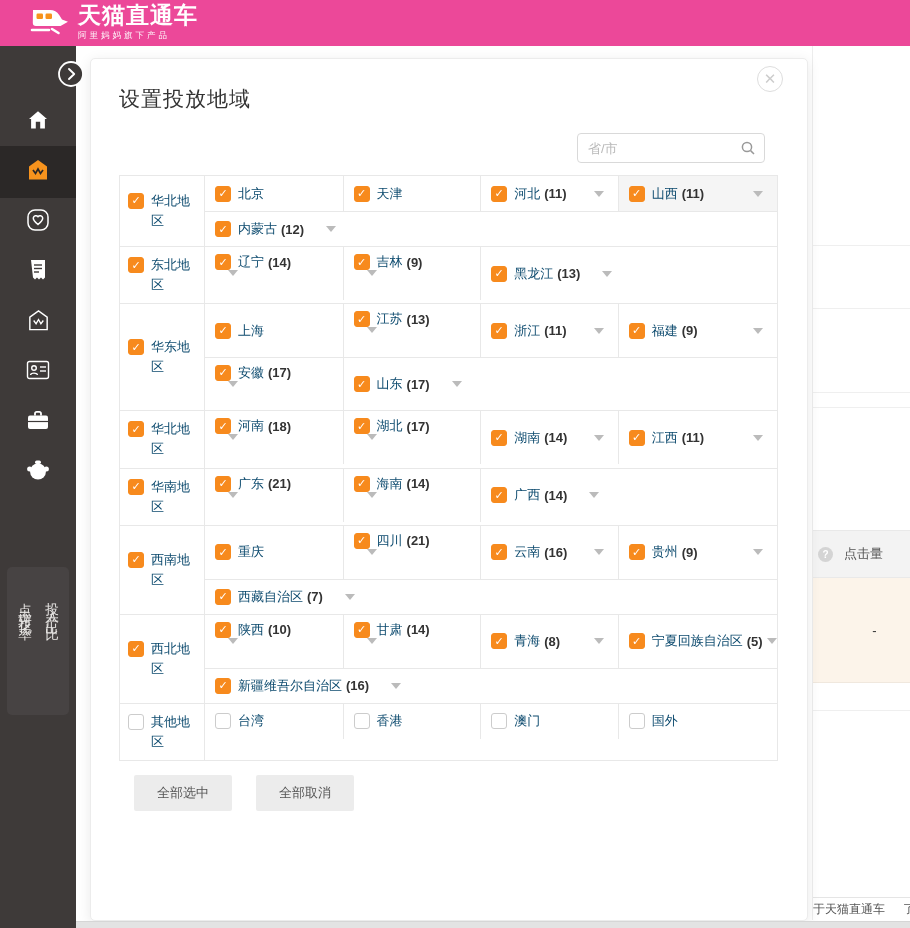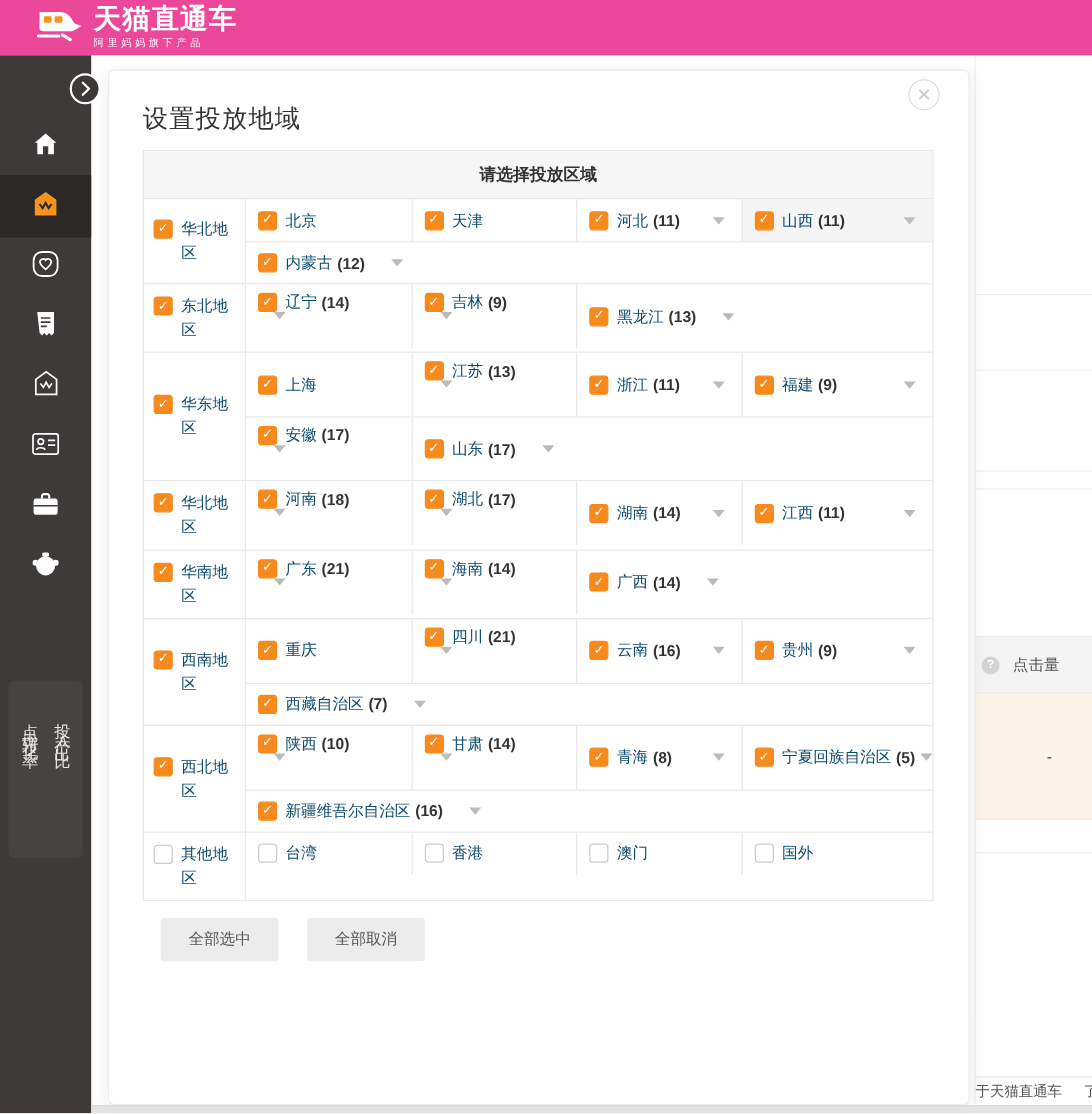--- a/index.html
+++ b/index.html
@@ -213,23 +213,31 @@
     <span class="bg-foot" style="left:903px">了</span>
   </div>
 
   <div class="modal">
     <span class="modal-close">✕</span>
 
     <div class="mcontent">
       <div class="m-title">设置投放地域</div>
 
 
+      <div class="search-row">
+        <input type="text" placeholder="省/市" style="">
+        <span class="search-icon">
+          <svg width="16" height="16" viewBox="0 0 16 16" fill="none" stroke="#999" stroke-width="1.5">
+            <circle cx="7" cy="7" r="4.6"></circle>
+            <line x1="10.6" y1="10.6" x2="14" y2="14"></line>
+          </svg>
+        </span>
+      </div>
 
       <div class="rtable">
-        <div class="thead">请选择投放区域</div>
         <div>
             <div class="rrow">
               <div class="rcell">
                 <div class="rwrap">
                   <span class="cb on">✓</span>
                   <span class="rlabel">华北地区</span>
                 </div>
               </div>
               <div class="lines">
                 <div class="line">

